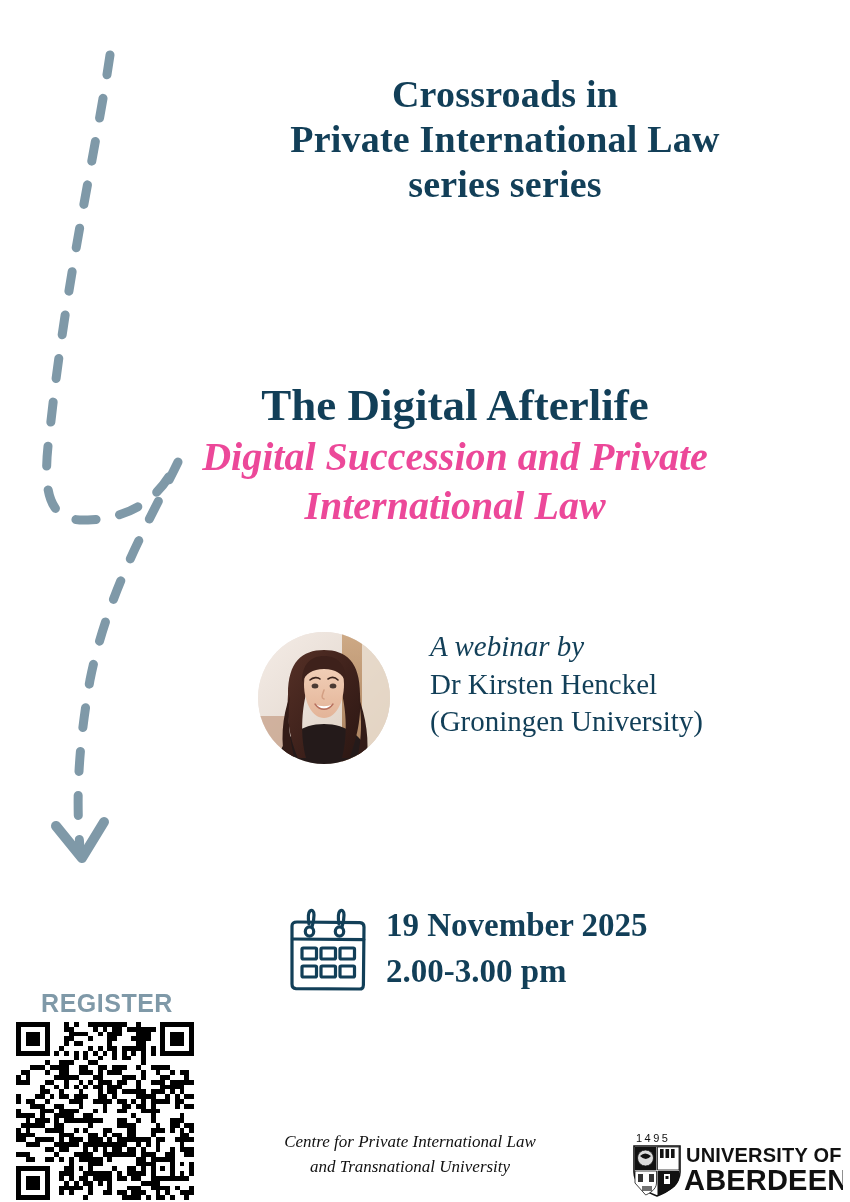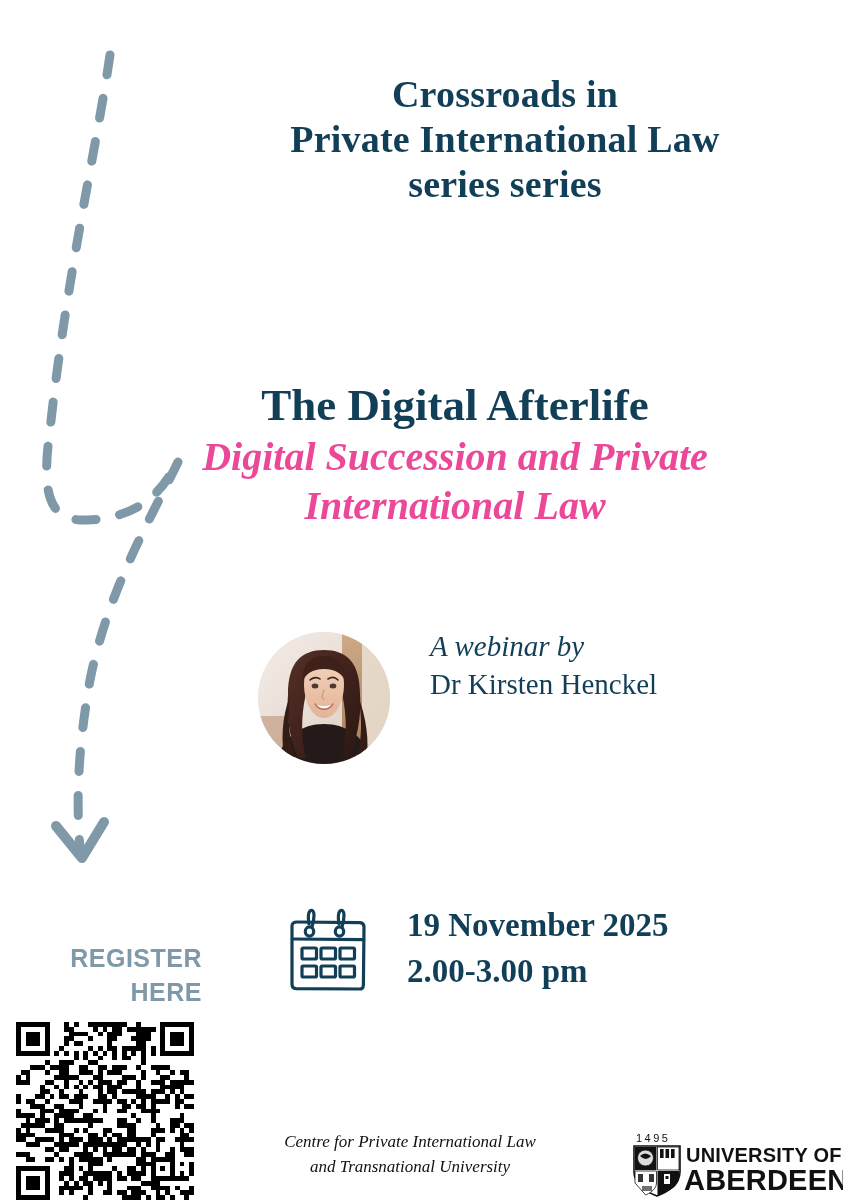--- a/index.html
+++ b/index.html
@@ -121,38 +121,38 @@
   }
   .cal-icon {
     position: absolute;
     left: 0;
     top: 4px;
     width: 90px;
     height: 88px;
   }
   .date-text {
     position: absolute;
-    left: 124px;
+    left: 103px;
     top: 0px;
     line-height: 1.40;
   }
   .date-line, .time-line {
     font-size: 33px;
     font-weight: bold;
     color: #123f58;
     white-space: nowrap;
   }
 
   
   .register-label {
     position: absolute;
     left: 12px;
-    top: 942px;
+    top: 987px;
     width: 190px;
-    text-align: right;
+    text-align: center;
     font-family: "Liberation Sans", "DejaVu Sans", sans-serif;
     font-weight: bold;
     font-size: 25px;
     line-height: 1.35;
     color: #7f99a8;
     letter-spacing: .5px;
   }
   .qr-wrap {
     position: absolute;
     left: 16px;
@@ -256,20 +256,21 @@
         <path d="M57,72 C 62,78 70,78 75,72 C 70,75 62,75 57,72 Z" fill="#ffffff"></path>
         <path d="M57,72 C 62,79 70,79 75,72" stroke="#b7705e" stroke-width="1.4" fill="none" stroke-linecap="round"></path>
 
         <path d="M32,64 C 28,92 34,116 38,132 L 28,132 C 22,112 24,84 32,64 Z" fill="#341c17"></path>
         <path d="M100,64 C 106,92 102,116 98,132 L 108,132 C 112,110 108,84 100,64 Z" fill="#341c17"></path>
       </svg>
     </div>
     <div class="speaker-text">
       <div class="webinar-by">A webinar by</div>
       <div class="speaker-name">Dr Kirsten Henckel</div>
+      <div class="speaker-affil">(Groningen University)</div>
     </div>
   </div>
 
   <div class="date-block">
     <svg class="cal-icon" viewBox="0 0 90 88" aria-hidden="true">
       <g fill="none" stroke="#123f58" stroke-width="3.2" stroke-linecap="round" stroke-linejoin="round">
         <path d="M9,20 C 9,17 11,16 14,16 L 77,16.6 C 80,16.8 81,18 81,21 L 80.4,79 C 80.3,82 79,83.2 76,83 L 13,82.6 C 10,82.4 9,81 9,78 Z"></path>
         <path d="M9.4,33 L 80.8,33.6"></path>
         <path d="M26,18 C 25,12 25,7 27,5 C 29,3.4 31,5 31,9 C 31,13 30,18 29,21"></path>
         <path d="M56,18 C 55,12 55,7 57,5 C 59,3.4 61,5 61,9 C 61,13 60,18 59,21"></path>

